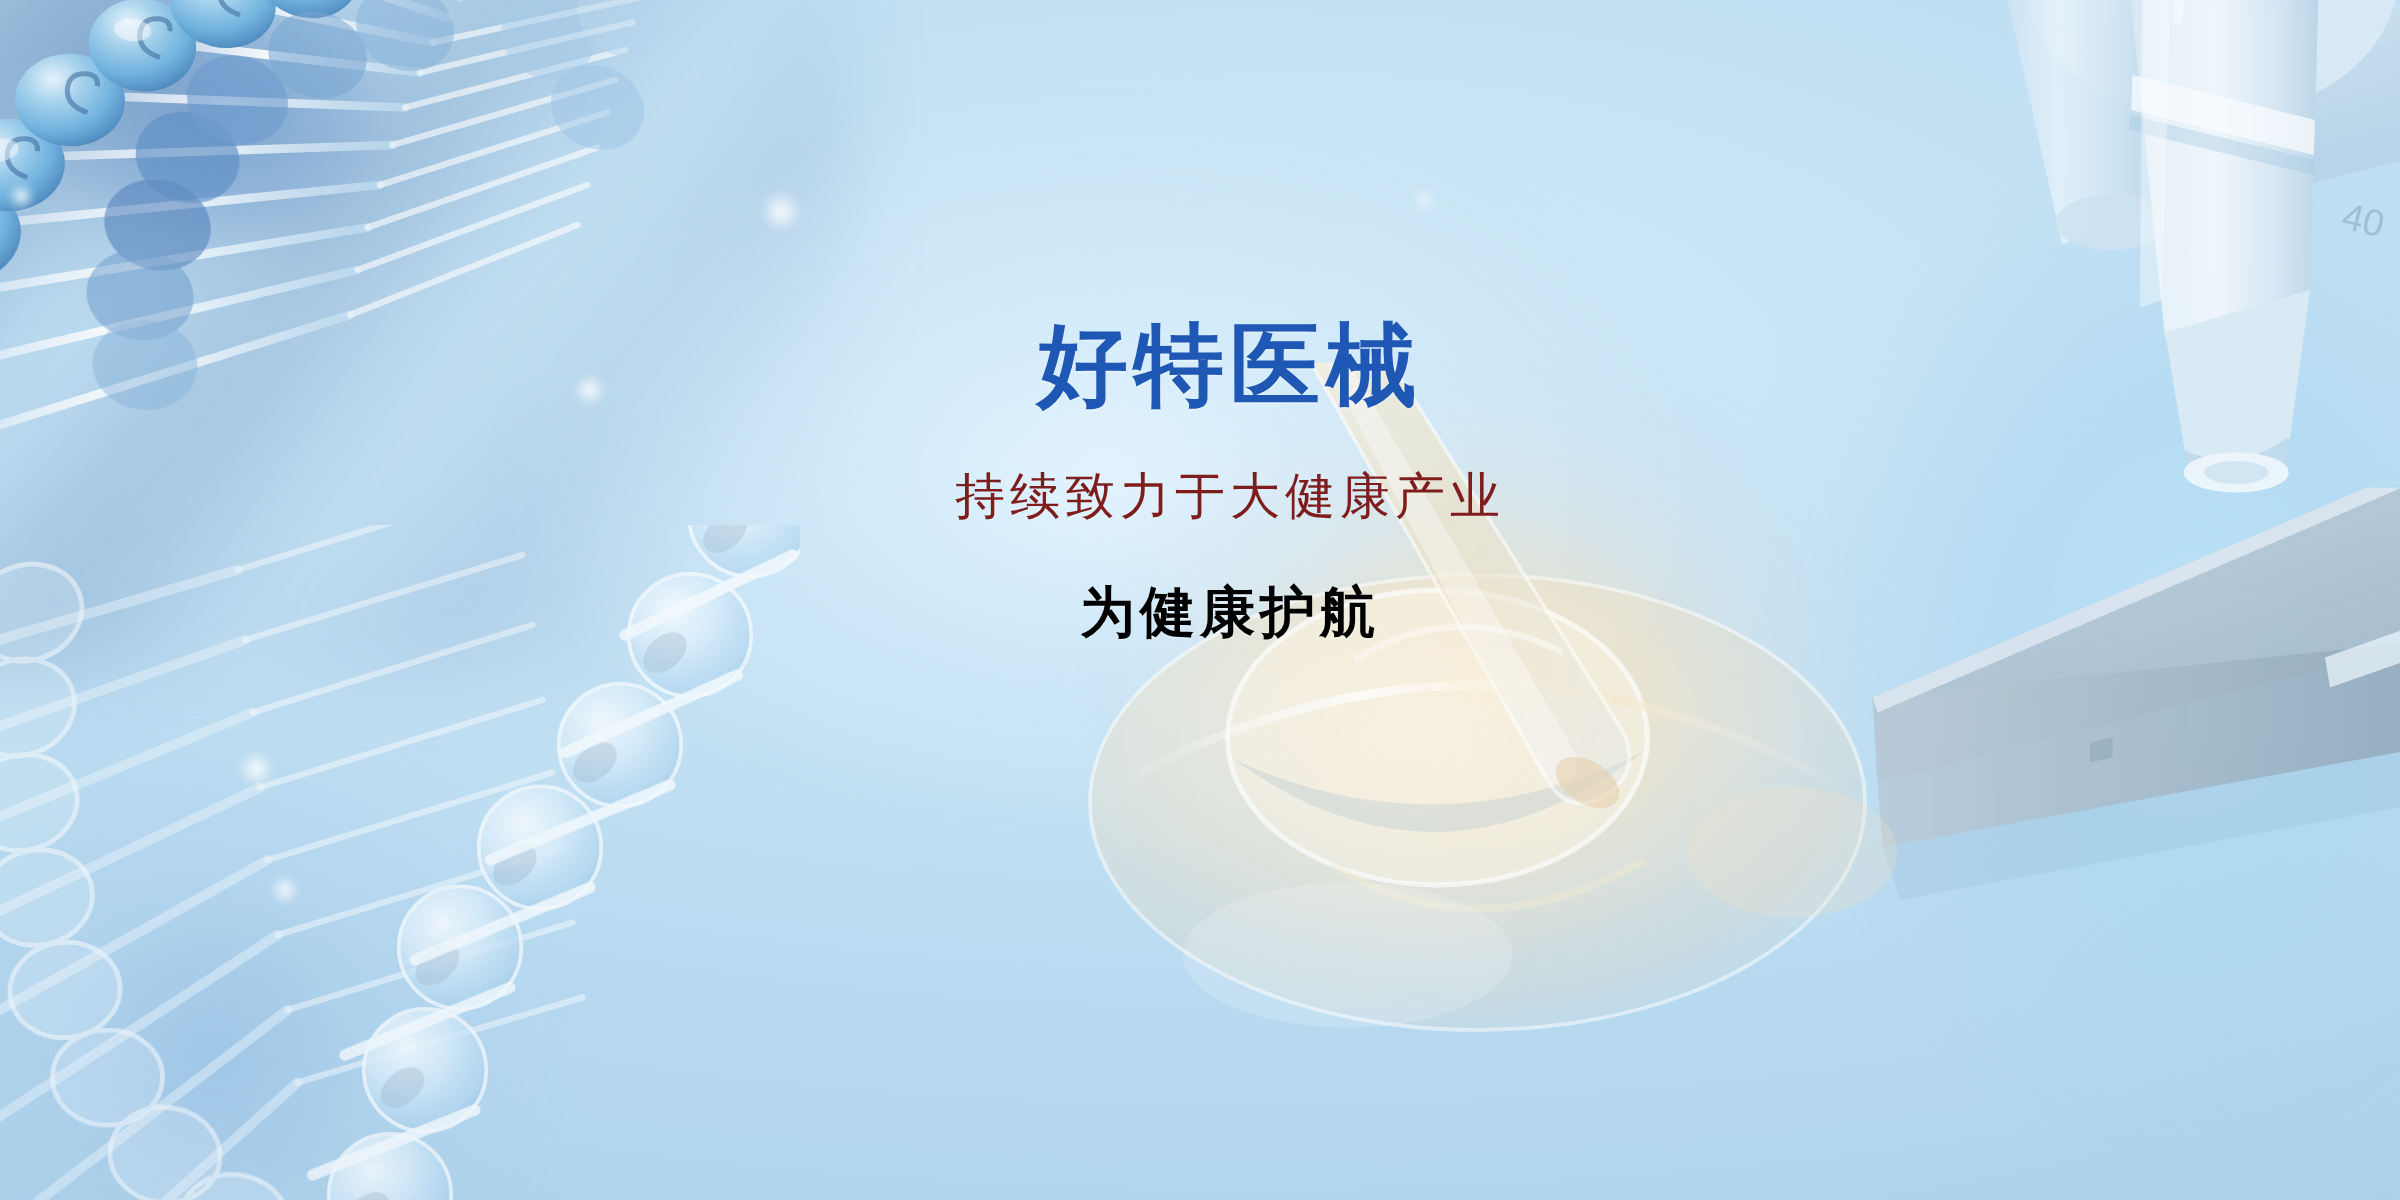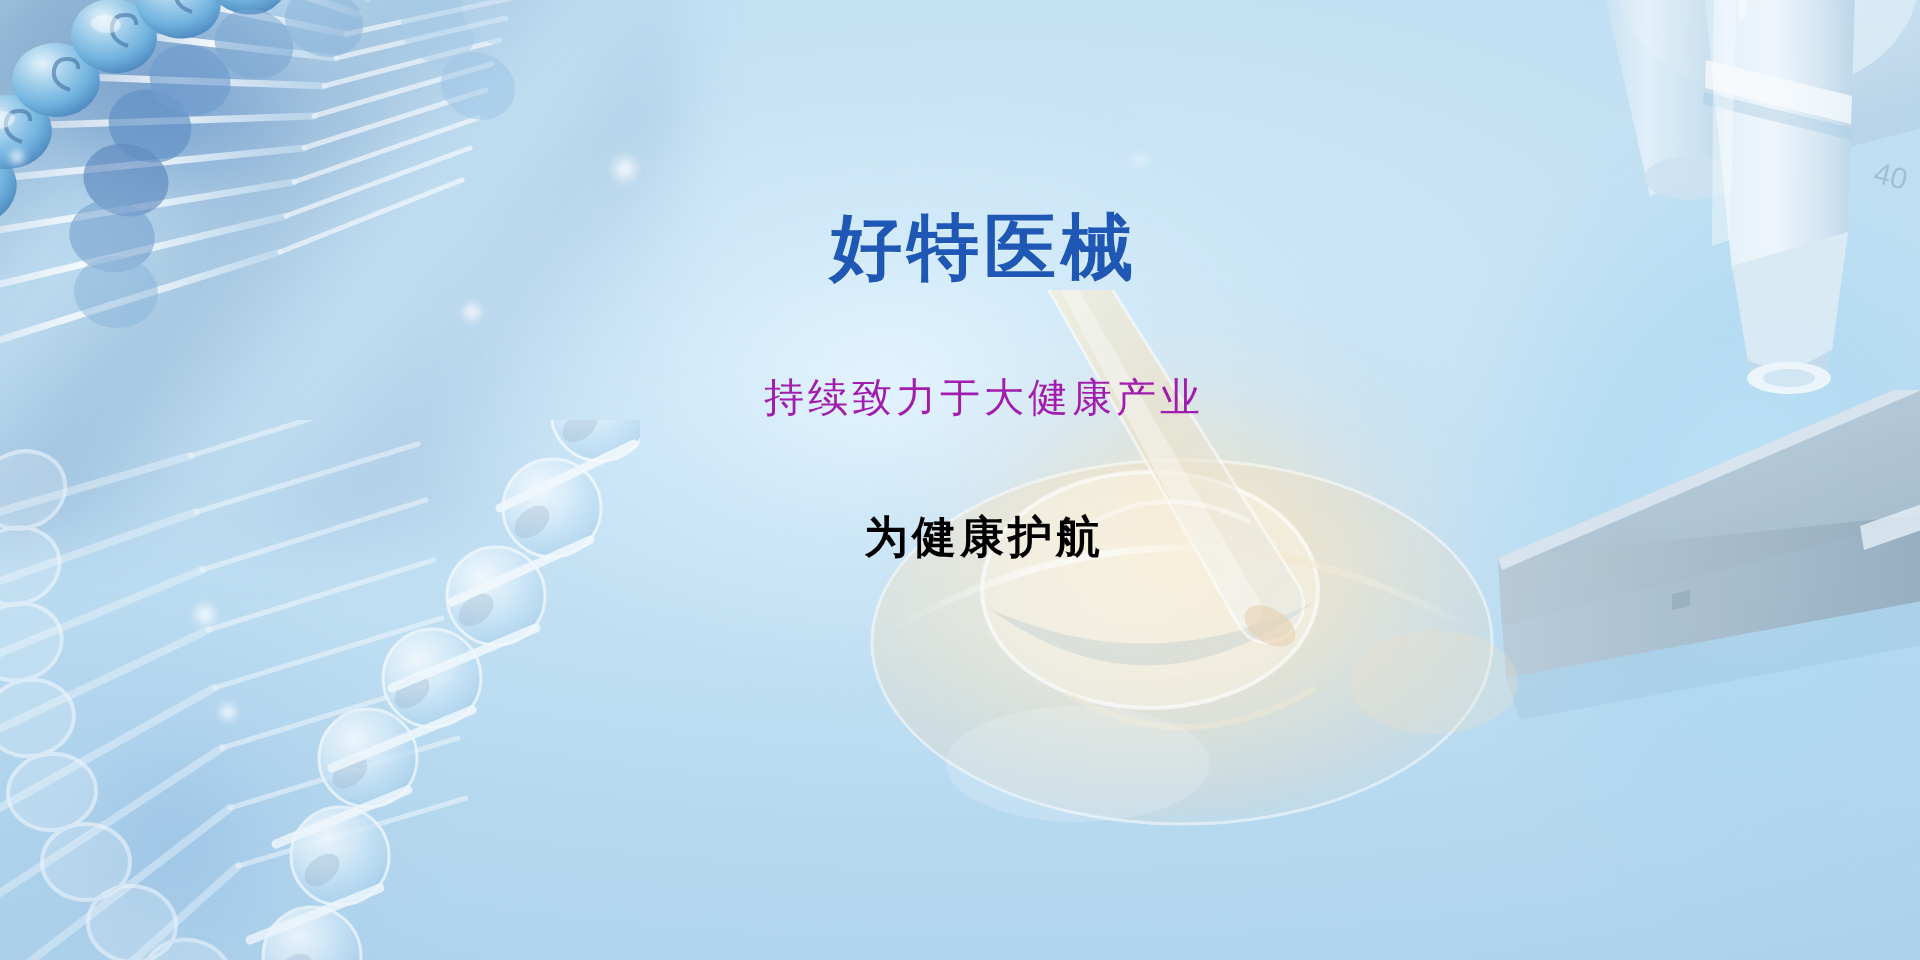--- a/index.html
+++ b/index.html
@@ -95,39 +95,38 @@
   
   .copy{
     position:absolute;
     left:0; right:0;
     top:0;
     height:770px;
     display:flex; flex-direction:column;
     align-items:center; justify-content:center;
     padding-left:48px;     
     pointer-events:none;
-    gap:46px;
   }
   .copy > *{ pointer-events:auto; }
 
   .headline{
     font-size:72px;
     font-weight:700;
     letter-spacing:5px;
     line-height:1;
     color:#1f57b4;
     text-shadow:0 1px 0 rgba(255,255,255,.28);
     margin-bottom:48px;
   }
   .subline{
     font-size:40px;
     font-weight:400;
     letter-spacing:4px;
     line-height:1;
-    color:#a21caf;
+    color:#7f1d1d;
     margin-bottom:52px;
   }
   .tagline{
     font-size:44px;
     font-weight:700;
     letter-spacing:4px;
     line-height:1;
     color:#000000;
     text-shadow:0 1px 0 rgba(255,255,255,.22);
   }

